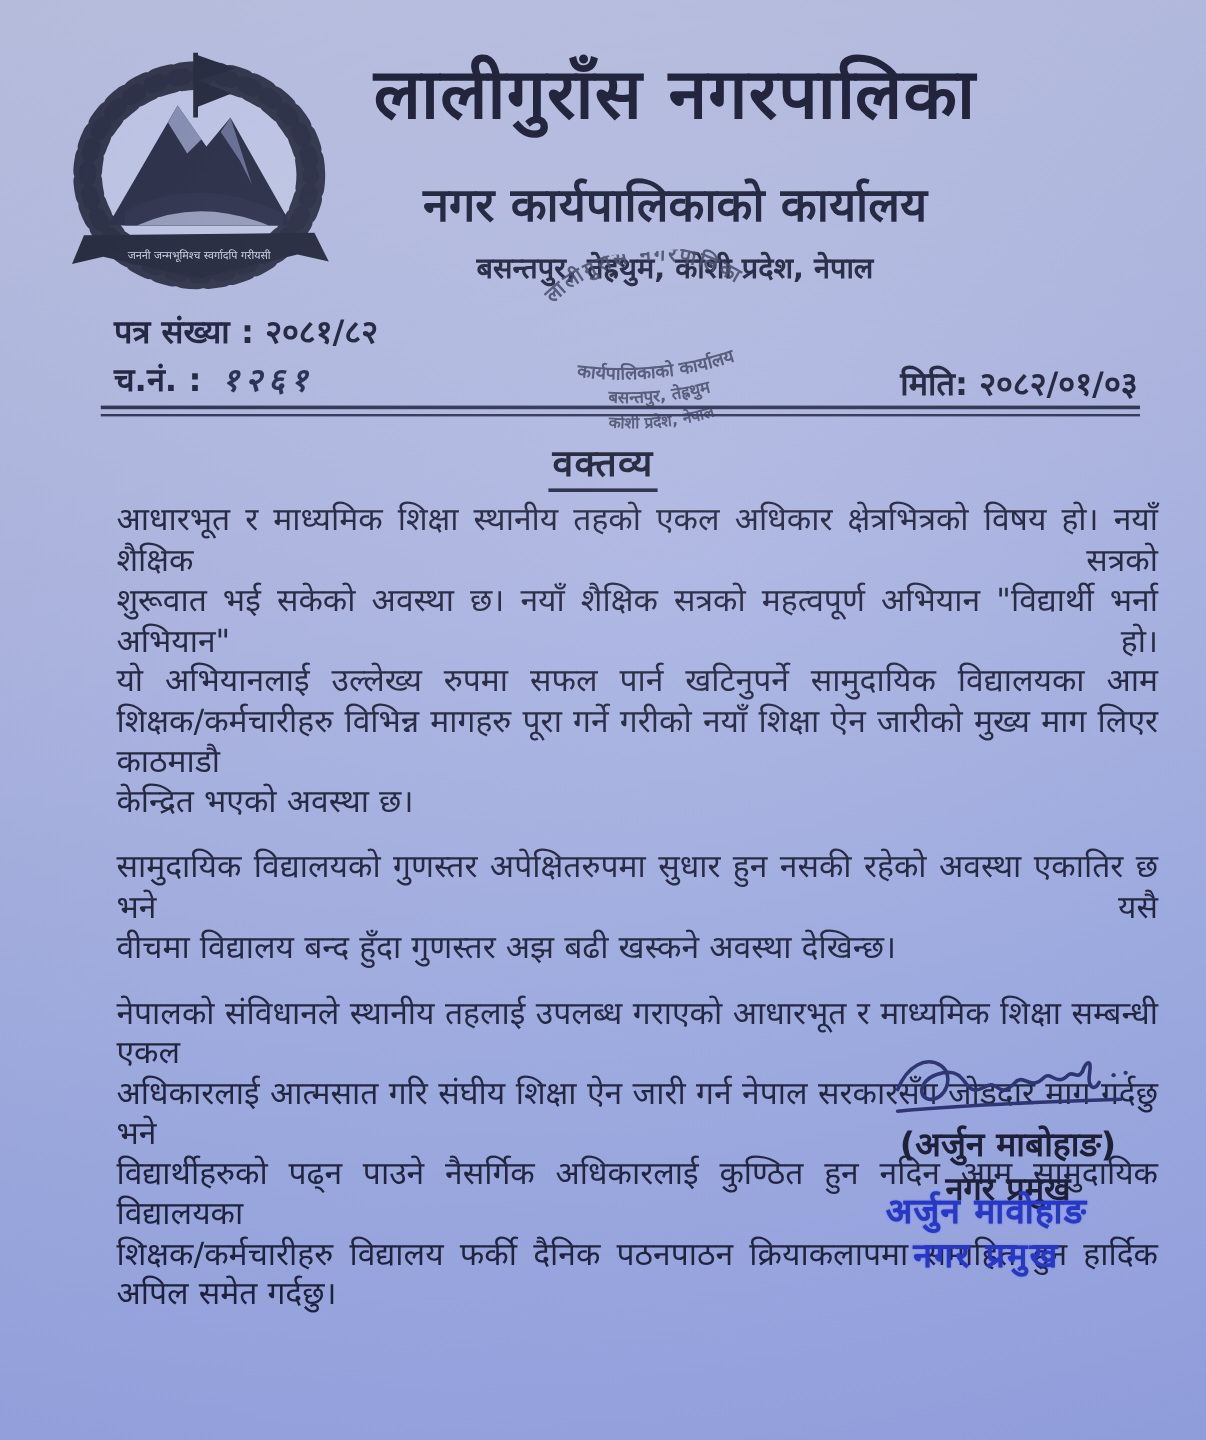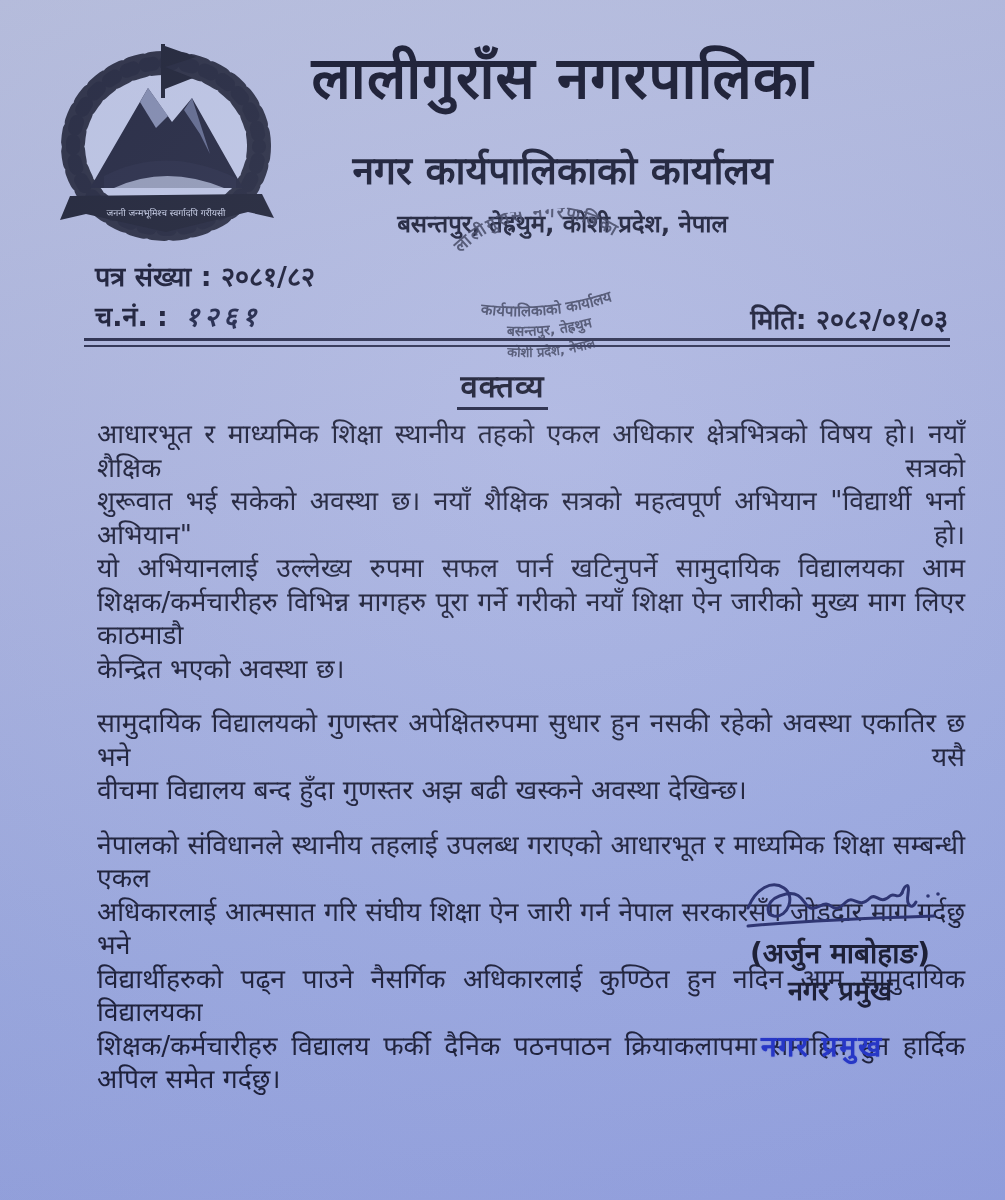--- a/index.html
+++ b/index.html
@@ -167,15 +167,16 @@
     <g fill="none" stroke="#262d6e" stroke-width="3" stroke-linecap="round" stroke-linejoin="round">
       <path d="M6,42 C14,22 30,14 42,22 C54,30 46,52 32,50 C22,48 24,32 44,28 C66,24 60,50 78,40 C92,32 88,52 104,36 C112,28 116,44 128,32 C134,26 138,40 148,30 C152,26 156,34 160,27"></path>
       <path d="M160,27 C163,18 168,16 166,28 C164,40 170,44 174,36"></path>
       <path d="M6,60 C60,55 130,52 192,50"></path>
       <circle cx="186" cy="30" r="1.8" fill="#262d6e" stroke="none"></circle>
       <circle cx="196" cy="28" r="1.8" fill="#262d6e" stroke="none"></circle>
     </g>
   </svg>
   <div class="abs center sig-name">(अर्जुन माबोहाङ)</div>
   <div class="abs center sig-title">नगर प्रमुख</div>
+  <div class="abs center stamp-blue stamp-name">अर्जुन मावोहाङ</div>
   <div class="abs center stamp-blue stamp-title">नगर प्रमुख</div>
 
 </div>
 
 </body></html>

